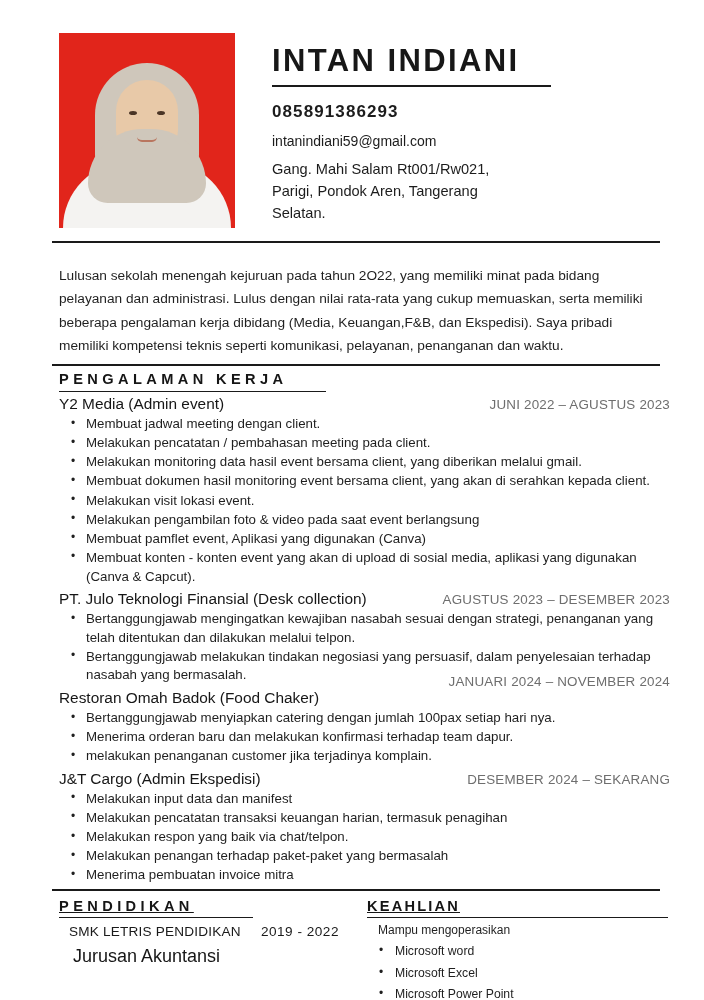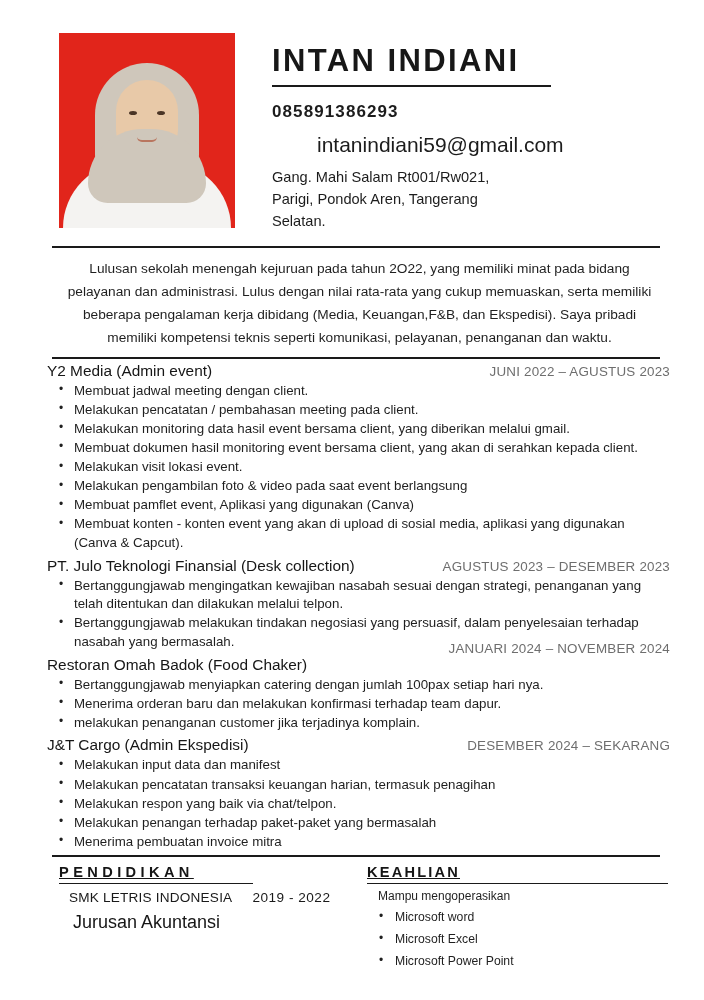--- a/index.html
+++ b/index.html
@@ -129,48 +129,47 @@
 
   .phone {
     font-size: 17px;
     font-weight: 600;
     letter-spacing: 1.1px;
     color: #1c1c1c;
     margin-bottom: 11px;
   }
 
   .email {
-    font-size: 21px;
+    font-size: 14px;
     font-weight: 400;
     color: #1c1c1c;
     margin-bottom: 9px;
-    margin-left: 45px;
   }
 
   .address {
     font-size: 14.6px;
     line-height: 1.53;
     color: #1c1c1c;
     max-width: 258px;
   }
 
   
   .rule-full {
     height: 0;
     border-top: 2.6px solid #1a1a1a;
     margin: 0 44px 0 52px;
   }
 
   
   .summary {
-    padding: 9px 44px 7px 59px;
+    padding: 21px 44px 7px 59px;
     font-size: 13.7px;
     line-height: 1.70;
     color: #1f1f1f;
-    text-align: center;
+    text-align: left;
   }
 
   
   .sec-head {
     font-size: 14.6px;
     font-weight: 700;
     letter-spacing: 4.4px;
     color: #151515;
     padding-bottom: 3px;
     display: inline-block;
@@ -181,21 +180,21 @@
   }
 
   .sec-underline {
     border-bottom: 1.8px solid #1a1a1a;
     height: 0;
     margin-top: 1px;
   }
 
   
   .experience {
-    padding: 0 34px 0 47px;
+    padding: 0 34px 0 59px;
   }
 
   .job {
     position: relative;
     margin-top: 3px;
   }
 
   .job-head {
     display: flex;
     align-items: baseline;
@@ -361,20 +360,24 @@
     </div>
 
   </div>
 
   <div class="rule-full" style="margin-top:13px"></div>
 
   <div class="summary">Lulusan sekolah menengah kejuruan pada tahun 2O22, yang memiliki minat pada bidang pelayanan dan administrasi. Lulus dengan nilai rata-rata yang cukup memuaskan, serta memiliki beberapa pengalaman kerja dibidang (Media, Keuangan,F&amp;B, dan Ekspedisi). Saya pribadi memiliki kompetensi teknis seperti komunikasi, pelayanan, penanganan dan waktu.</div>
 
   <div class="rule-full"></div>
 
+  <div class="sec-wrap">
+    <div class="sec-head">PENGALAMAN KERJA</div>
+    <div class="sec-underline" style="width:267px"></div>
+  </div>
 
   <div class="experience">
 
     <div class="job">
       <div class="job-head">
         <div class="job-title">Y2 Media (Admin event)</div>
         <div class="job-date">JUNI 2022 – AGUSTUS 2023</div>
       </div>
       <ul class="bullets">
         <li>Membuat jadwal meeting dengan client.</li>
@@ -428,21 +431,21 @@
   </div>
 
   <div class="rule-full" style="margin-top:2px"></div>
 
   <div class="bottom">
 
     <div class="col-edu">
       <div class="bot-head">PENDIDIKAN</div>
       <div class="bot-underline-edu"></div>
       <div class="edu-row">
-        <div class="edu-school">SMK LETRIS INDONESIA</div>
+        <div class="edu-school">SMK LETRIS PENDIDIKAN</div>
         <div class="edu-years">2019 - 2022</div>
       </div>
       <div class="edu-major">Jurusan Akuntansi</div>
     </div>
 
     <div class="col-skill">
       <div class="bot-head tight">KEAHLIAN</div>
       <div class="bot-underline-skill"></div>
       <div class="skill-intro">Mampu mengoperasikan</div>
       <ul class="skill-list">

